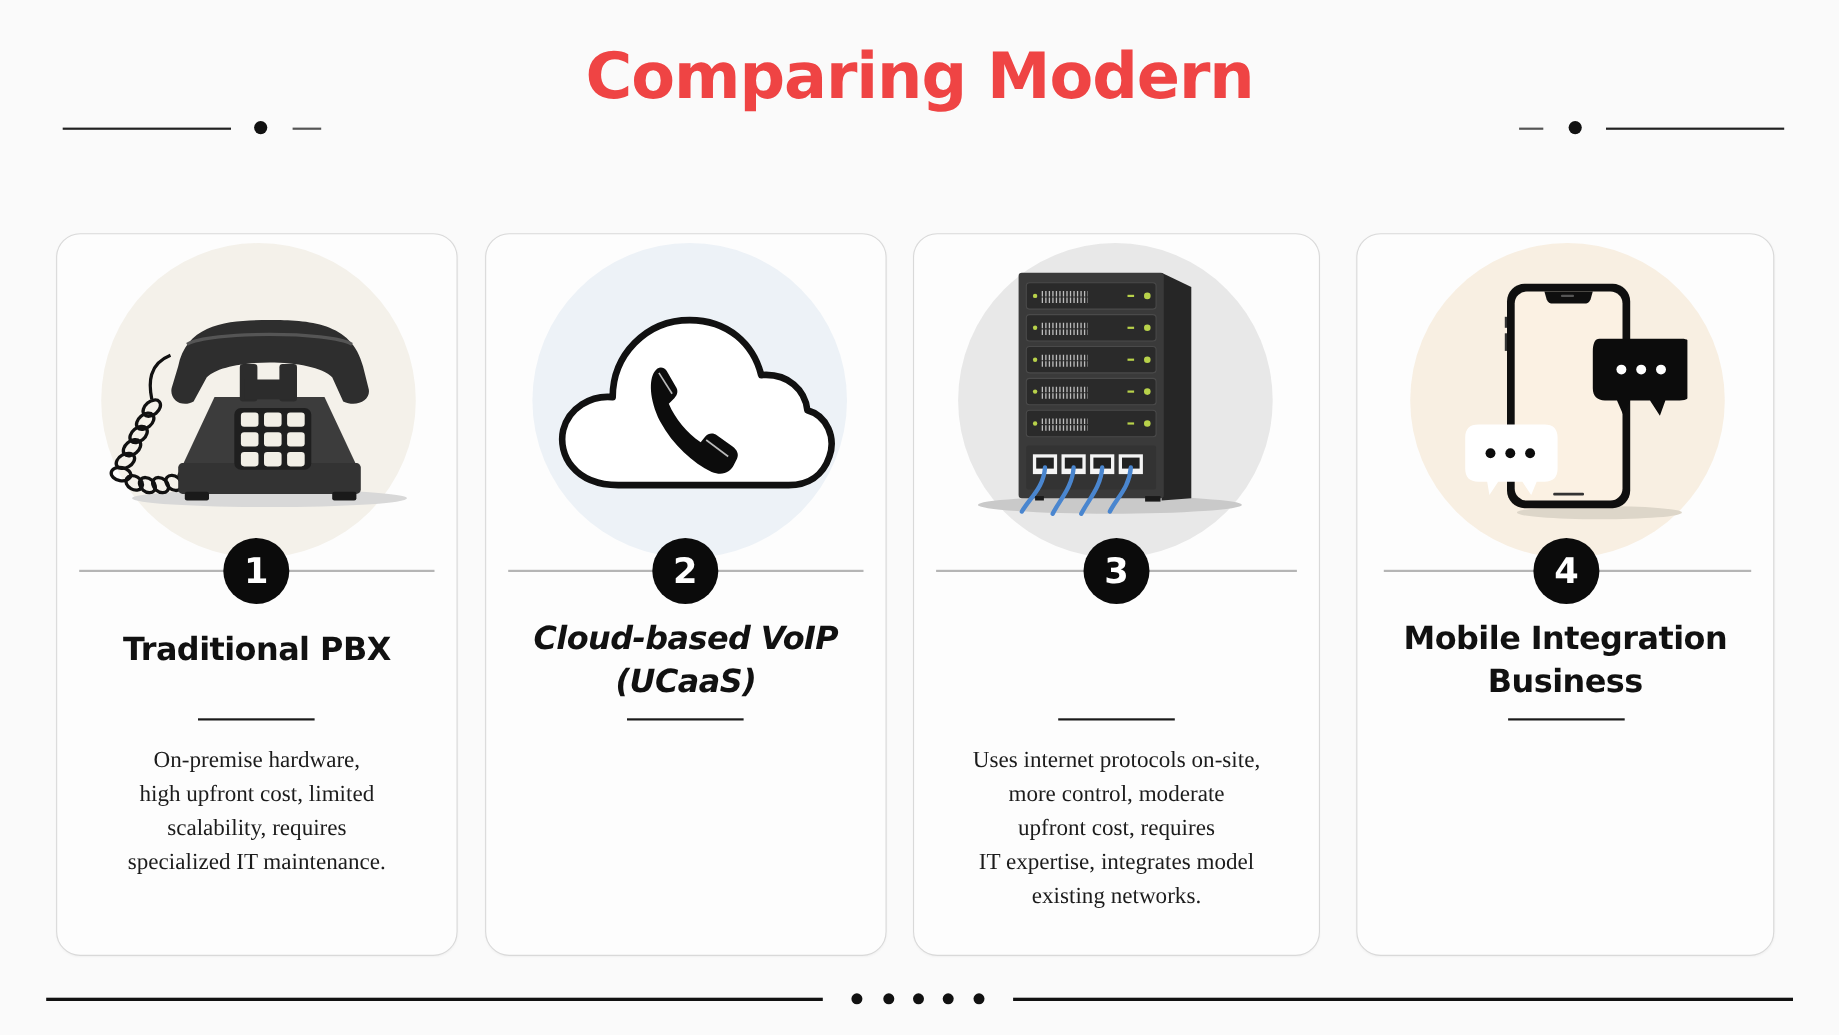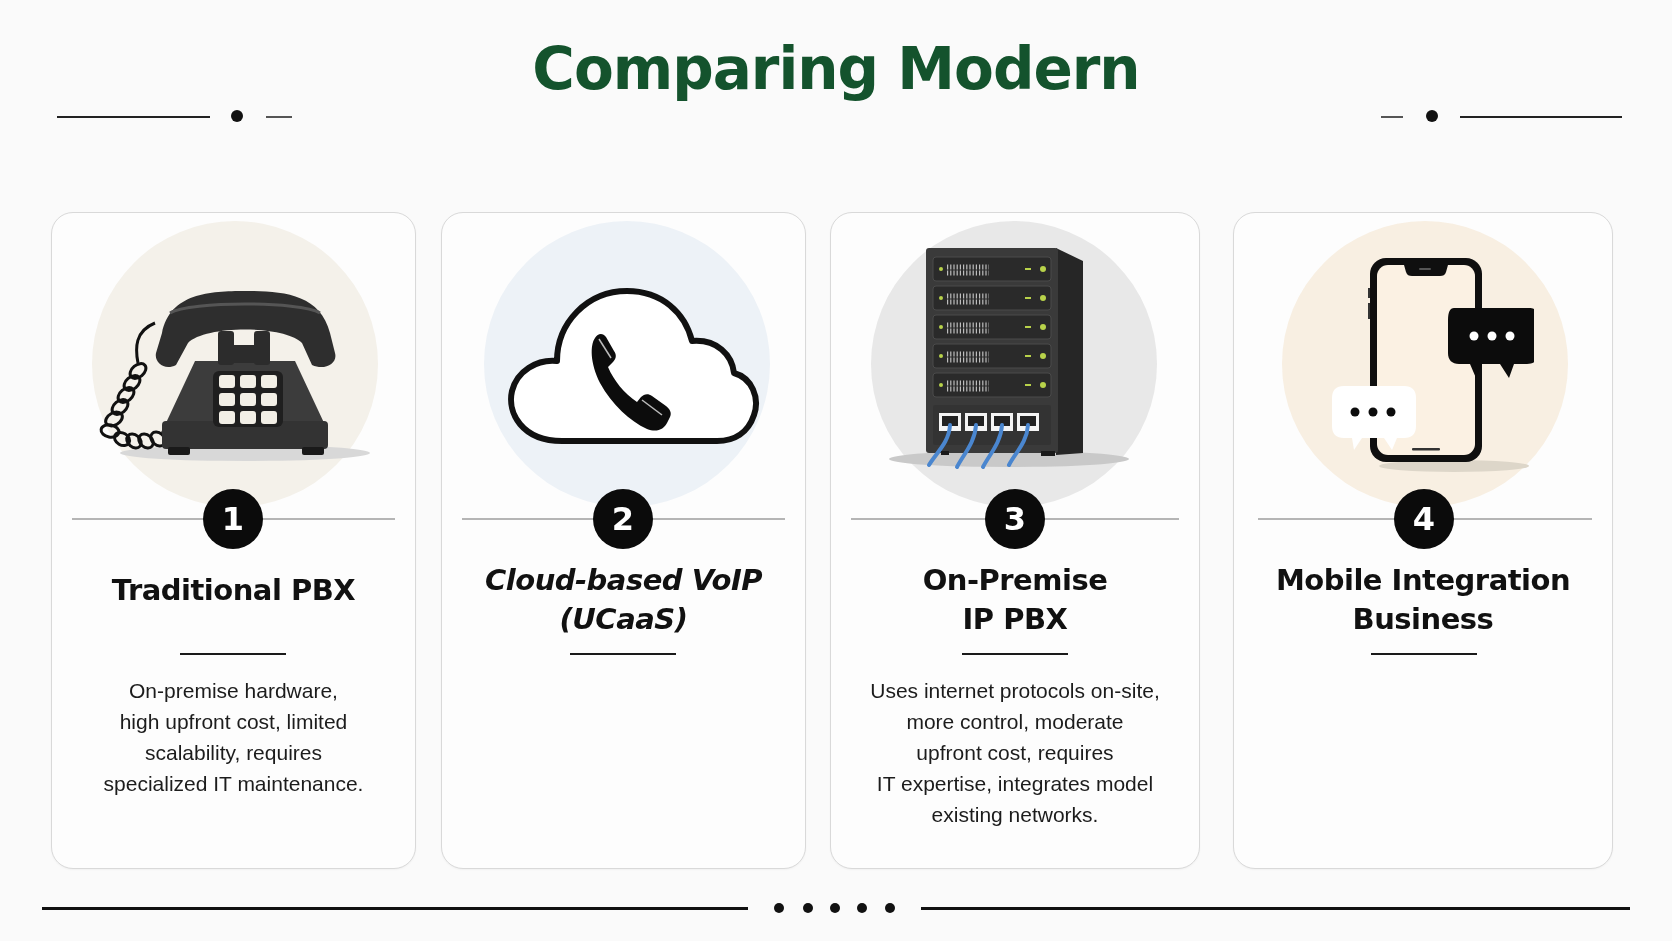--- a/index.html
+++ b/index.html
@@ -6,21 +6,21 @@
   body {
     width: 1672px; height: 941px; overflow: hidden;
     background: #fafafa;
     font-family: "Liberation Sans", "DejaVu Sans", sans-serif;
     color: #111;
     position: relative;
   }
   .title {
     position: absolute; left: 0; top: 34px; width: 1672px;
     text-align: center; font-weight: 700; font-size: 58px; line-height: 70px;
-    letter-spacing: -1px; color: #14532d;
+    letter-spacing: -1px; color: #ef4444;
     font-family: "DejaVu Sans", "Liberation Sans", sans-serif;
   }
   .deco-line { position: absolute; height: 2px; background: #222; }
   .deco-dash { position: absolute; height: 2px; background: #555; }
   .deco-dot { position: absolute; width: 12px; height: 12px; border-radius: 50%; background: #111; }
 
   .card {
     position: absolute; top: 212px; height: 655px;
     background: #fdfdfd; border: 1.5px solid #d9d9d9; border-radius: 22px;
     box-shadow: 0 1px 2px rgba(0,0,0,0.04);
@@ -41,21 +41,21 @@
     position: absolute; left: 0; right: 0; text-align: center;
     font-weight: 700; font-size: 29px; line-height: 39px; color: #111;
     font-family: "DejaVu Sans", "Liberation Sans", sans-serif; letter-spacing: -0.5px;
     white-space: pre-line;
   }
   .short-rule { position: absolute; top: 440px; width: 106px; height: 2px; background: #1a1a1a; }
   .card-desc {
     position: absolute; left: 0; right: 0; top: 462px; text-align: center;
     font-size: 21px; line-height: 31px; color: #1c1c1c;
     white-space: pre-line;
-    font-family: Liberation Sans, sans-serif;
+    font-family: Liberation Serif, serif;
   }
   .foot-line { position: absolute; top: 907px; height: 2.5px; background: #111; }
   .foot-dot { position: absolute; top: 903px; width: 10px; height: 10px; border-radius: 50%; background: #111; }
 </style>
 </head>
 <body>
 
 <div class="title">
   <div>Comparing Modern</div>
 </div>
@@ -203,22 +203,20 @@
       <path d="M69 182 C 68 200, 55 210, 48 222"></path>
       <path d="M95 182 C 94 200, 82 212, 76 224"></path>
       <path d="M121 182 C 120 200, 108 212, 102 224"></path>
       <path d="M147 182 C 146 200, 134 210, 128 222"></path>
     </g>
     <rect x="60" y="208" width="8" height="4" fill="#1a1a1a"></rect>
     <rect x="160" y="208" width="14" height="5" fill="#1a1a1a"></rect>
   </svg>
   <div class="sep-line" style="left:20px; width:328px;"></div>
   <div class="badge" style="left:154px;">3</div>
-  <div class="card-title" style="top:348px;">On-Premise
-IP PBX</div>
   <div class="short-rule" style="left:131px;"></div>
   <div class="card-desc">Uses internet protocols on-site,
 more control, moderate
 upfront cost, requires
 IT expertise, integrates model
 existing networks.</div>
 </div>
 
 <div class="card" style="left:1233px; width:378px;">
   <div class="halo" style="left:48px; background:#f8efe2;"></div>

